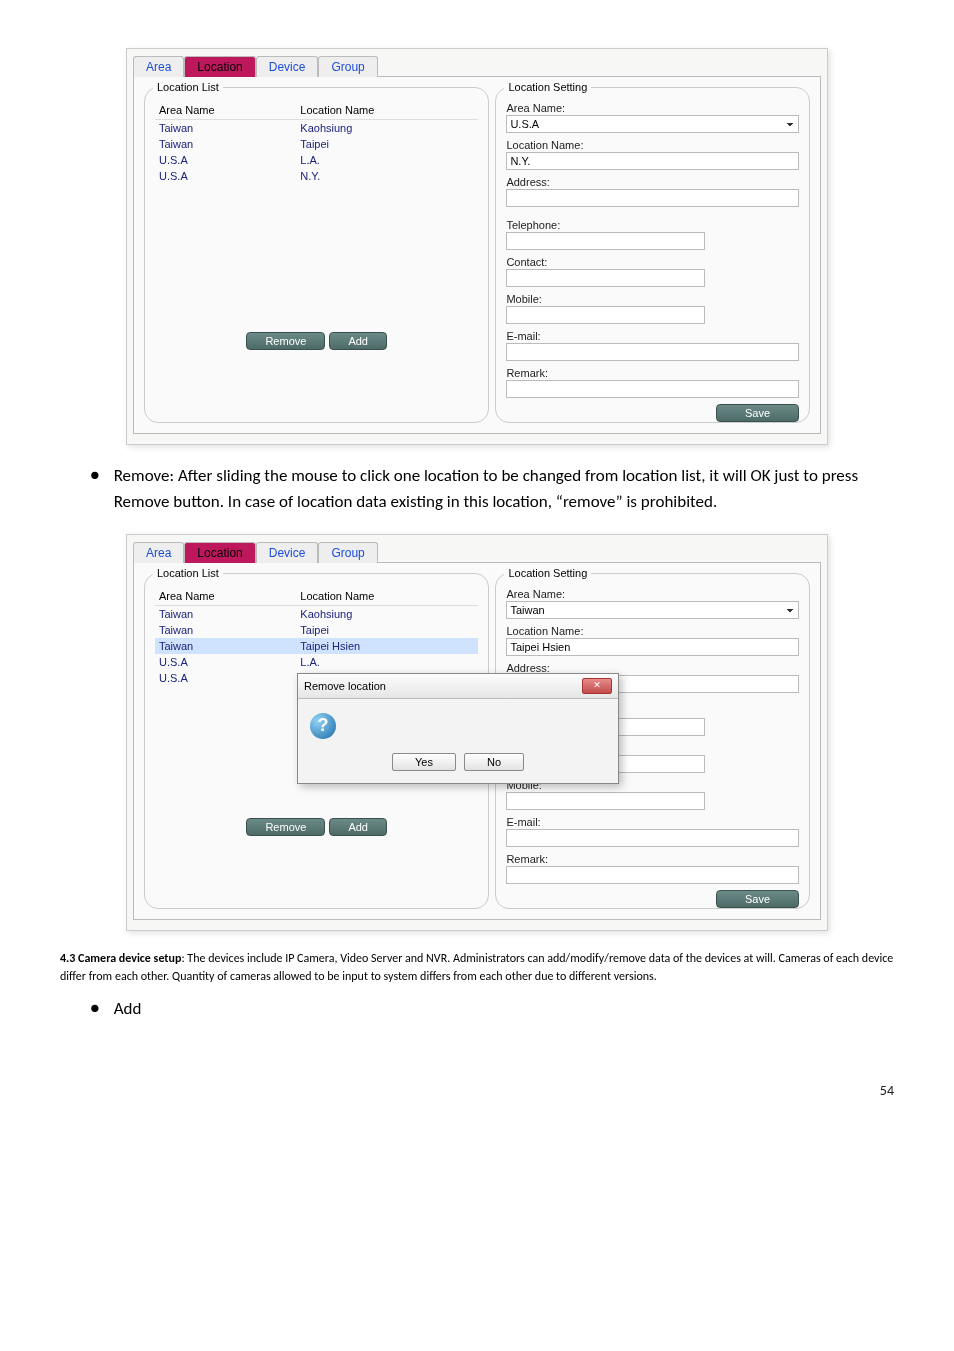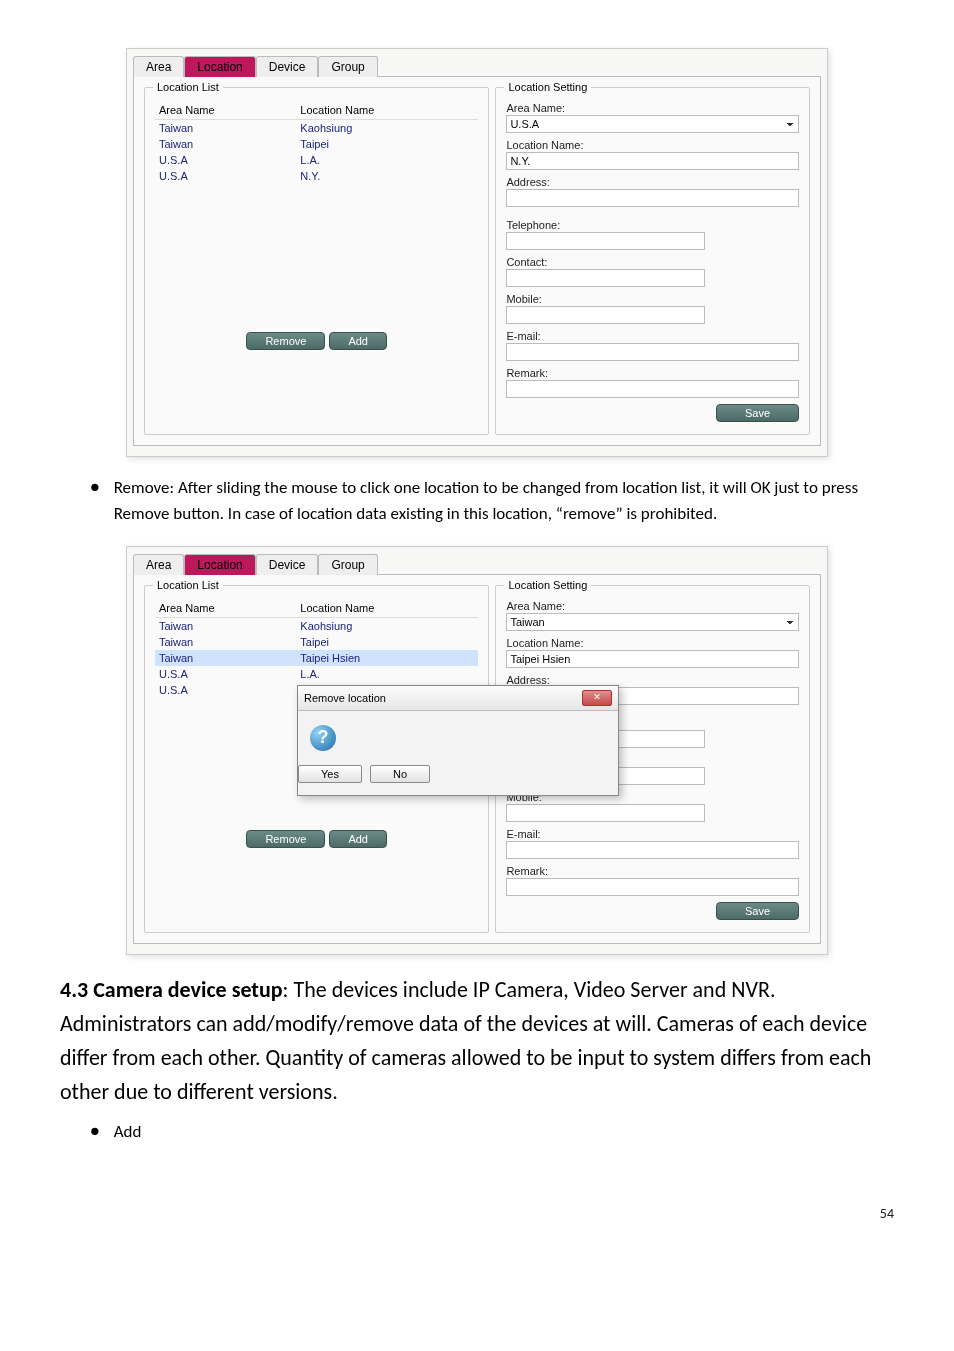--- a/index.html
+++ b/index.html
@@ -41,35 +41,35 @@
     border-top-right-radius: 3px;
     position: relative;
     top: 1px;
   }
   .tab.active {
     background: #be185d;
     z-index: 2;
   }
   .tab.inactive {
     background: #eee;
-    color: #000000;
+    color: #1d4ed8;
   }
   .tabbody {
     border: 1px solid #bbb;
     margin: 0 6px 10px 6px;
     padding: 10px;
     background: #fafafa;
     display: flex;
     gap: 6px;
   }
   .groupbox {
     border: 1px solid #ccc;
-    border-radius: 2px;
+    border-radius: 14px;
     position: relative;
-    padding: 14px 10px 12px 10px;
+    padding: 14px 10px 0 10px;
     flex: 1;
   }
   .groupbox.left { flex: 1.05; }
   .groupbox.right { flex: 0.95; }
   .groupbox .legend {
     position: absolute;
     top: -7px;
     left: 8px;
     background: #fafafa;
     padding: 0 4px;
@@ -189,20 +189,21 @@
     border-radius: 50%;
     background: radial-gradient(circle at 30% 30%, #8fd3f4, #1e6aa8);
     color: #fff;
     font-weight: bold;
     font-size: 18px;
     display:flex;align-items:center;justify-content:center;
     flex-shrink:0;
   }
   .dlg-footer {
     display:flex;
+    justify-content:center;
     gap:8px;
     padding: 6px 0 12px 0;
   }
   .dlgbtn {
     border: 1px solid #8a8a8a;
     background: linear-gradient(#fff, #e2e2e2);
     padding: 2px 22px;
     font-size: 11px;
     border-radius: 2px;
     cursor:pointer;
@@ -217,21 +218,21 @@
     font-size: 16px;
     margin-right: 14px;
     margin-left: 30px;
     line-height: 1.5;
   }
   .bul-txt, .paragraph {
     font-size: 17px;
     line-height: 1.55;
   }
   .sec-heading {
-    font-size: 22px;
+    font-size: 12px;
     line-height: 1.55;
     margin: 6px 0 10px 0;
   }
   .sec-heading b { font-weight: bold; }
   .pagenum {
     text-align: right;
     font-size: 14px;
     margin-top: 60px;
     color: #222;
   }

